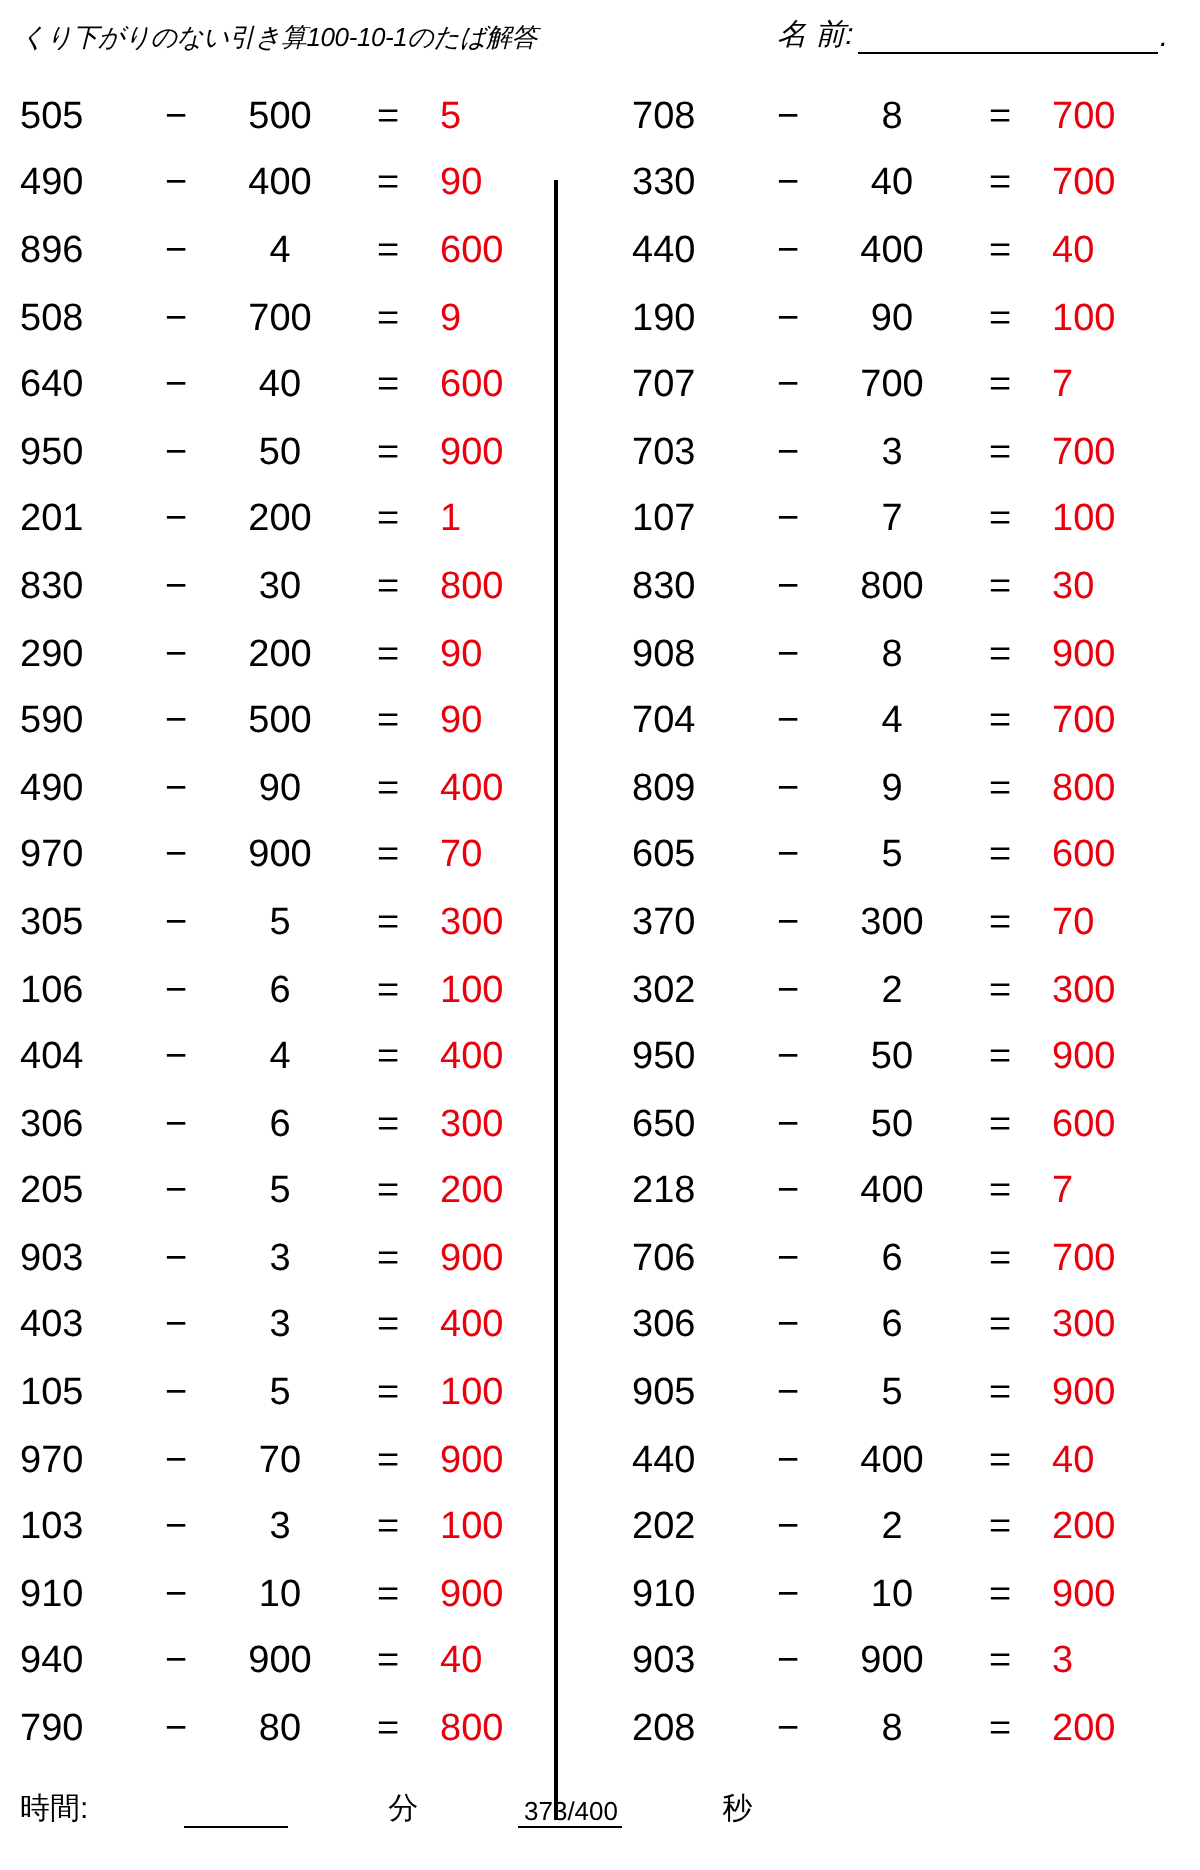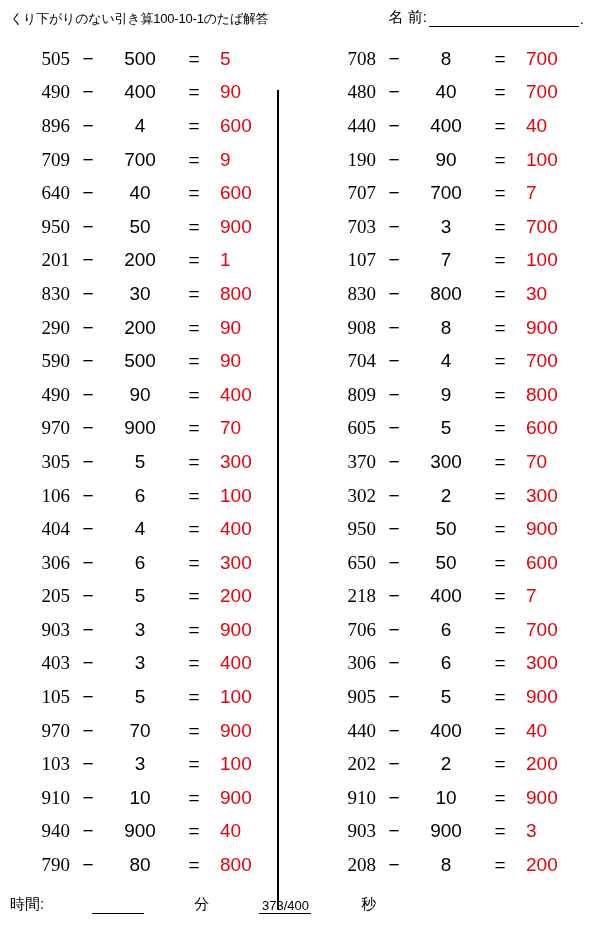--- a/index.html
+++ b/index.html
@@ -21,20 +21,21 @@
     height: 935px;
     box-sizing: border-box;
   }
   
   .header {
     position: absolute;
     top: 8px;
     left: 0;
     width: 600px;
     height: 28px;
+    font-style: italic;
   }
   .header-title {
     position: absolute;
     left: 10px;
     top: 2px;
     font-size: 13px;
     letter-spacing: -0.2px;
     white-space: nowrap;
   }
   .name-area {
@@ -92,21 +93,21 @@
     height: 33.6px;
     display: flex;
     align-items: center;
     font-size: 19px;
     white-space: nowrap;
   }
   .cell {
     display: inline-block;
     text-align: center;
   }
-  .num-a { width: 60px; text-align: right; padding-left: 4px; font-family: Liberation Serif, serif; }
+  .num-a { width: 60px; text-align: left; padding-left: 4px; }
   .op    { width: 36px; }
   .num-b { width: 68px; }
   .eq    { width: 40px; }
   .ans   { width: 68px; color: #e8000d; text-align: left; padding-left: 6px; }
   .col-right .num-a { padding-left: 6px; }
   
   .footer {
     position: absolute;
     bottom: 10px;
     left: 0;
@@ -182,21 +183,21 @@
           <span class="cell ans" style="color: rgb(232, 0, 13);">90</span>
         </div>
         <div class="row">
           <span class="cell num-a">896</span>
           <span class="cell op">−</span>
           <span class="cell num-b">4</span>
           <span class="cell eq">=</span>
           <span class="cell ans" style="color: rgb(232, 0, 13);">600</span>
         </div>
         <div class="row">
-          <span class="cell num-a">709</span>
+          <span class="cell num-a">508</span>
           <span class="cell op">−</span>
           <span class="cell num-b">700</span>
           <span class="cell eq">=</span>
           <span class="cell ans" style="color: rgb(232, 0, 13);">9</span>
         </div>
         <div class="row">
           <span class="cell num-a">640</span>
           <span class="cell op">−</span>
           <span class="cell num-b">40</span>
           <span class="cell eq">=</span>
@@ -346,21 +347,21 @@
     <div class="divider"></div>
     <div class="col col-right">
         <div class="row">
           <span class="cell num-a">708</span>
           <span class="cell op">−</span>
           <span class="cell num-b">8</span>
           <span class="cell eq">=</span>
           <span class="cell ans" style="color: rgb(232, 0, 13);">700</span>
         </div>
         <div class="row">
-          <span class="cell num-a">480</span>
+          <span class="cell num-a">330</span>
           <span class="cell op">−</span>
           <span class="cell num-b">40</span>
           <span class="cell eq">=</span>
           <span class="cell ans" style="color: rgb(232, 0, 13);">700</span>
         </div>
         <div class="row">
           <span class="cell num-a">440</span>
           <span class="cell op">−</span>
           <span class="cell num-b">400</span>
           <span class="cell eq">=</span>

